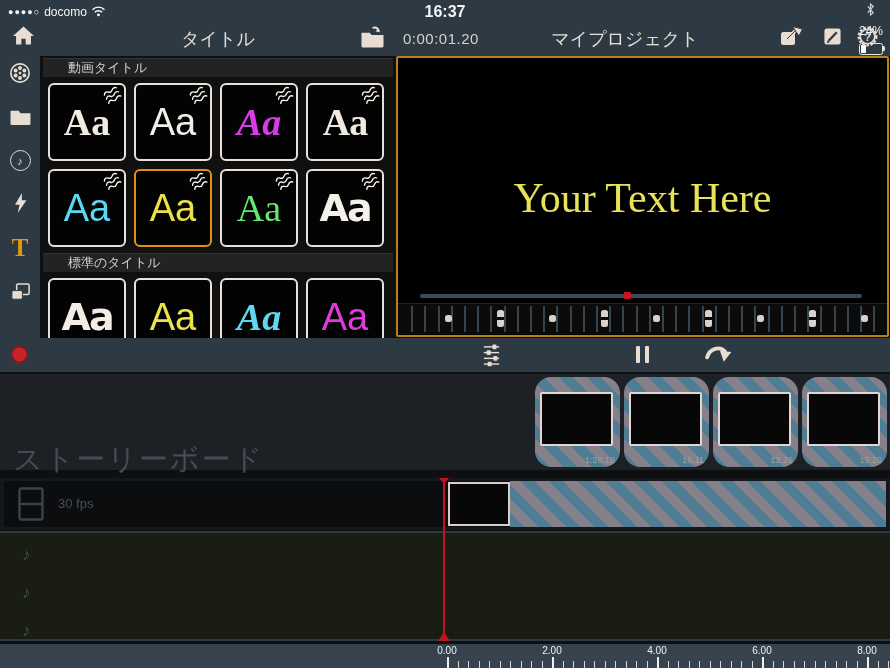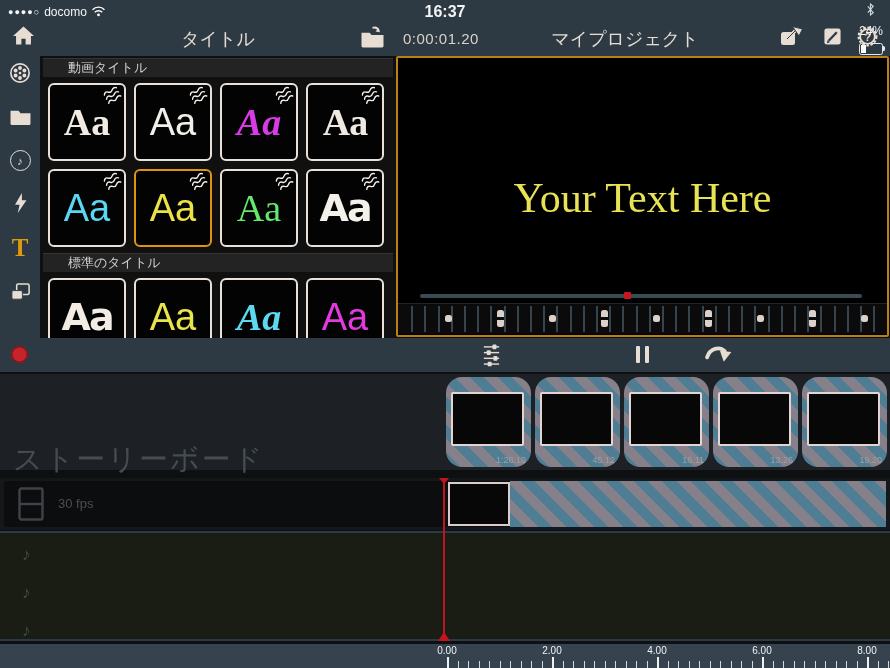--- a/index.html
+++ b/index.html
@@ -391,24 +391,20 @@
 
   <div class="storyboard">
     <div class="sb-label">ストーリーボード</div>
     <div class="sb-clips">
         <div class="clip">
           <div class="clip-thumb"></div>
           <div class="clip-time">1:28.19</div>
         </div>
         <div class="clip">
           <div class="clip-thumb"></div>
-          <div class="clip-time">45.12</div>
-        </div>
-        <div class="clip">
-          <div class="clip-thumb"></div>
           <div class="clip-time">16.11</div>
         </div>
         <div class="clip">
           <div class="clip-thumb"></div>
           <div class="clip-time">13.26</div>
         </div>
         <div class="clip">
           <div class="clip-thumb"></div>
           <div class="clip-time">19.20</div>
         </div>

